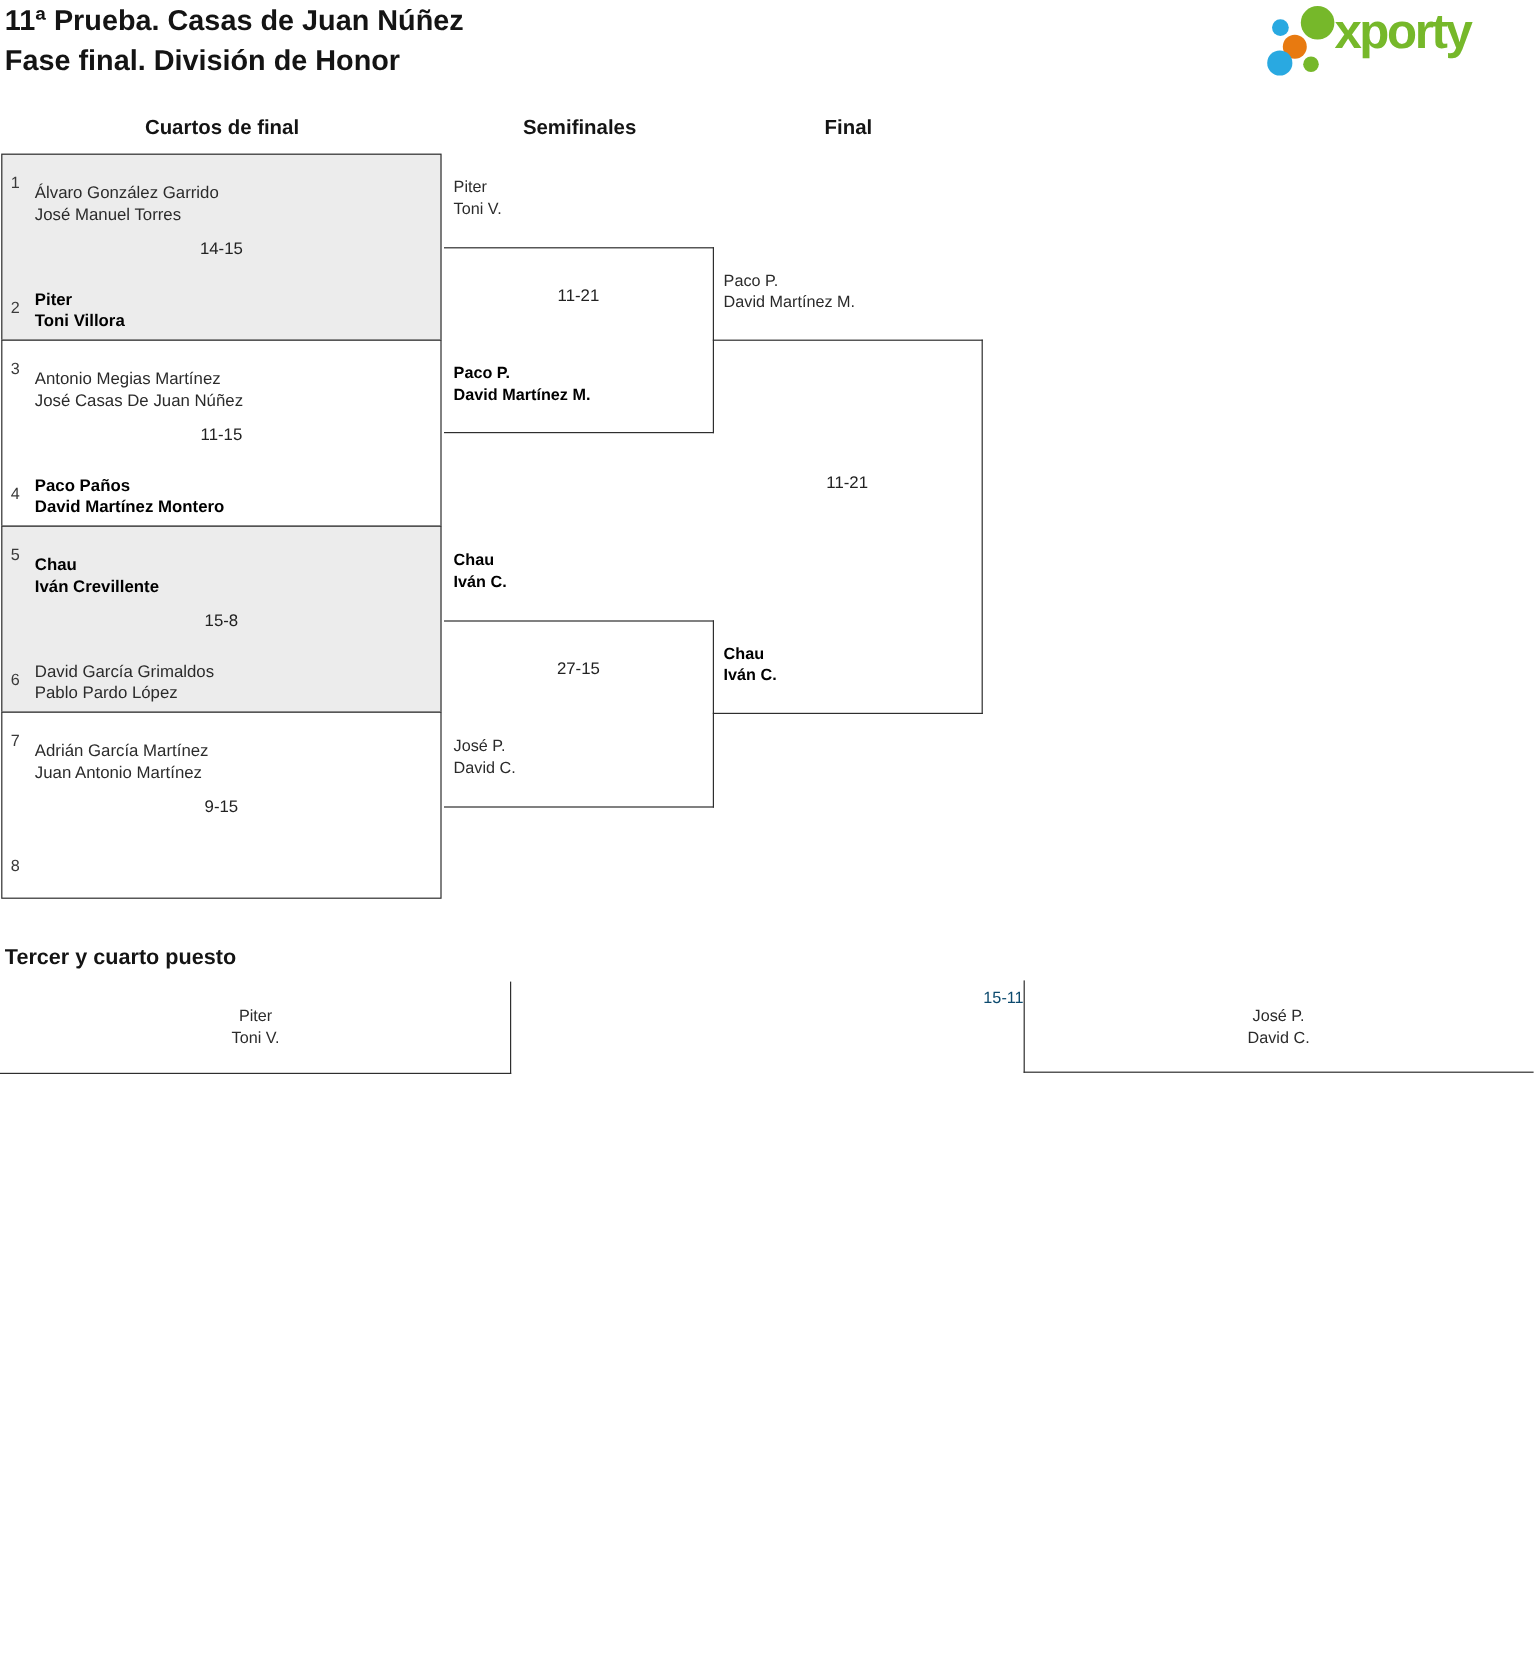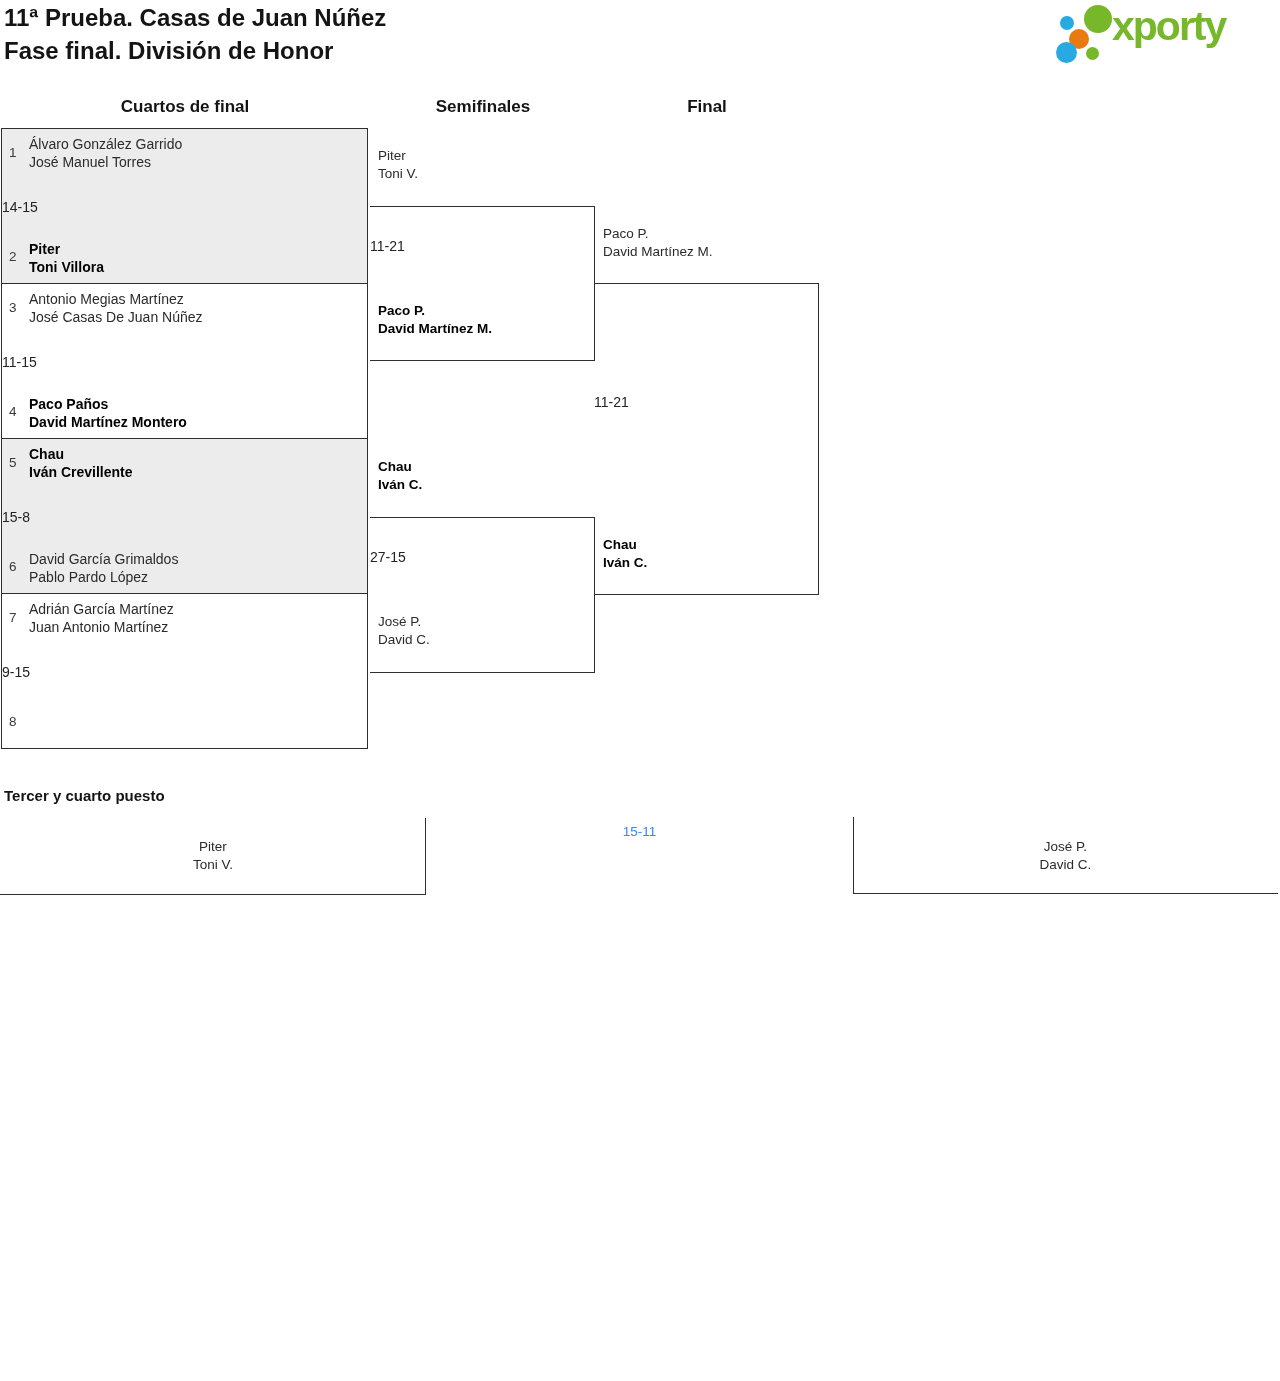--- a/index.html
+++ b/index.html
@@ -25,50 +25,50 @@
   #col-sf{left:383px;}
   #col-f{left:607px;}
 
   
   .qf-box{position:absolute;left:1px;width:367px;height:156px;border:1px solid #2e2e2e;box-sizing:border-box;background:#fff;}
   .qf-box.gray{background:#ececec;}
   .seed{position:absolute;left:7px;width:18px;font-size:13.5px;color:#3a3a3a;}
   .seed.top{top:16px;}
   .seed.bot{top:120px;}
   .team{position:absolute;left:27px;right:8px;font-size:14px;line-height:18px;color:#2b2b2b;}
-  .team.top{top:6px;}
+  .team.top{top:22px;}
   .team.bot{top:111px;}
-  .score{position:absolute;left:0;width:100%;top:70px;font-size:14px;color:#222;}
+  .score{position:absolute;left:0;width:100%;top:70px;text-align:center;font-size:14px;color:#222;}
 
   
   .open-box{position:absolute;border:1px solid #2e2e2e;border-left:none;box-sizing:border-box;background:transparent;}
   #sf1-box{left:370px;top:206px;width:225px;height:155px;}
   #sf2-box{left:370px;top:517px;width:225px;height:156px;}
   #final-box{left:594px;top:283px;width:225px;height:312px;}
   .open-box .score{top:31px;}
   #final-box .score{top:110px;}
 
   .pair{position:absolute;font-size:13.5px;line-height:17.5px;color:#2b2b2b;}
   #sf1-top{left:378px;top:147px;}
   #sf1-bot{left:378px;top:302px;}
   #sf2-top{left:378px;top:458px;}
   #sf2-bot{left:378px;top:613px;}
   #final-top{left:603px;top:225px;}
   #final-bot{left:603px;top:536px;}
 
   .bold{font-weight:700;color:#000;}
 
   
-  #tp-heading{position:absolute;left:4px;top:787px;font-size:15px;font-weight:700;color:#141414;}
+  #tp-heading{position:absolute;left:4px;top:787px;font-size:18px;font-weight:700;color:#141414;}
   #tp-left-line{position:absolute;left:0;top:818px;width:426px;height:77px;border-right:1px solid #2e2e2e;border-bottom:1px solid #2e2e2e;box-sizing:border-box;}
   #tp-right-line{position:absolute;left:853px;top:817px;width:425px;height:77px;border-left:1px solid #2e2e2e;border-bottom:1px solid #2e2e2e;box-sizing:border-box;}
   .tp-team{position:absolute;font-size:13.5px;line-height:17.5px;color:#2b2b2b;text-align:center;}
   #tp-left-team{left:0;top:838px;width:426px;}
   #tp-right-team{left:853px;top:838px;width:425px;}
-  #tp-score{position:absolute;left:426px;top:824px;width:427px;text-align:center;font-size:13.5px;color:#3b82f6;}
+  #tp-score{position:absolute;left:426px;top:824px;width:427px;text-align:right;font-size:13.5px;color:#0c4a6e;}
 </style>
 </head>
 <body>
 
 <div class="page">
 
   <div class="title-line" id="title1">11ª Prueba. Casas de Juan Núñez</div>
   <div class="title-line" id="title2">Fase final. División de Honor</div>
 
   <div class="logo">

